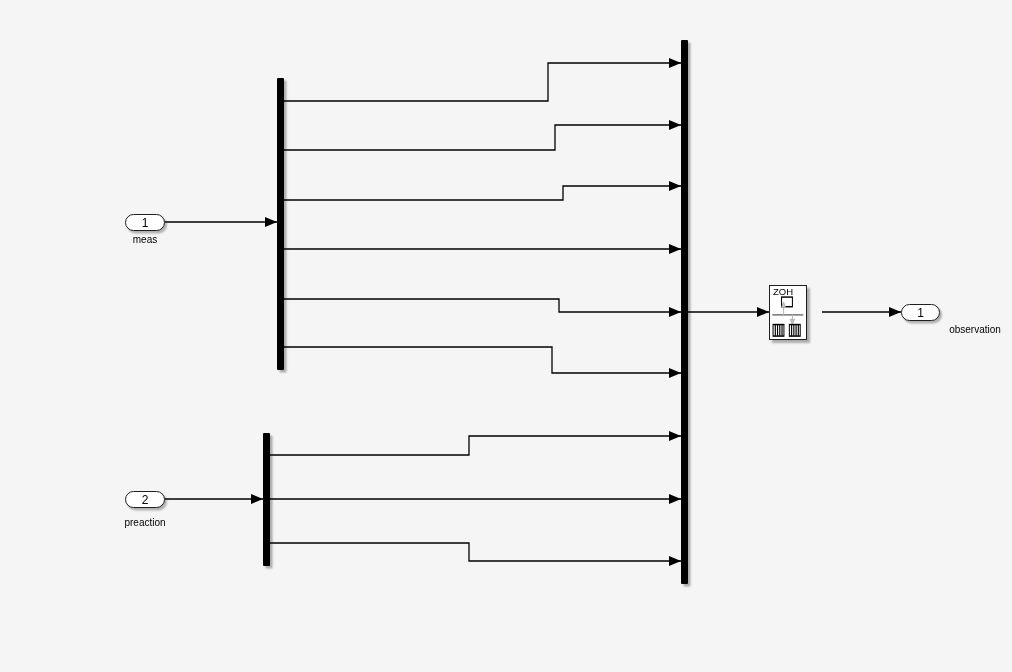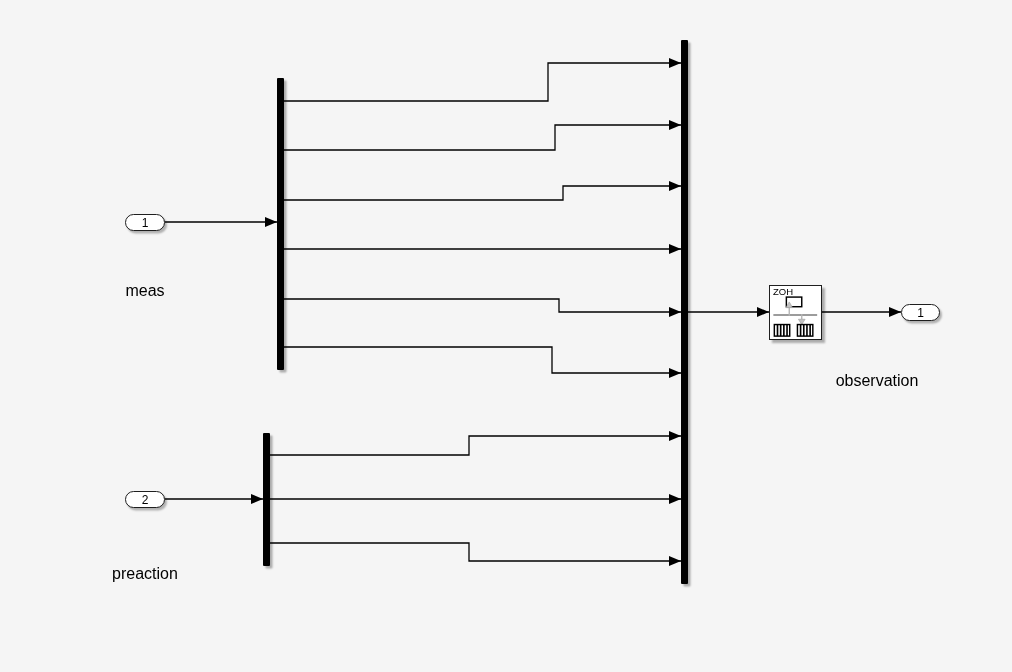--- a/index.html
+++ b/index.html
@@ -42,24 +42,23 @@
     align-items: center;
     justify-content: center;
     font-size: 12px;
     line-height: 1;
     color: #000000;
     box-shadow: 2px 2.5px 2px rgba(0,0,0,0.28);
   }
   .port-label {
     position: absolute;
     transform: translateX(-50%);
-    font-size: 16px;
+    font-size: 10px;
     color: #000000;
     white-space: nowrap;
-    margin-top: 48px;
   }
   #zoh {
     position: absolute;
     box-sizing: border-box;
     background: #ffffff;
     border: 1.6px solid #1f1f1f;
     box-shadow: 2.5px 2.5px 2px rgba(0,0,0,0.30);
   }
   .zoh-label {
     position: absolute;
@@ -101,21 +100,21 @@
       <polyline points="284,299 559,299 559,312 681,312" marker-end="url(#arrowhead)"></polyline>
       <polyline points="284,347 552,347 552,373 681,373" marker-end="url(#arrowhead)"></polyline>
       <polyline points="165,499 263,499" marker-end="url(#arrowhead)"></polyline>
       <polyline points="270,455 469,455 469,436 681,436" marker-end="url(#arrowhead)"></polyline>
       <polyline points="270,499 681,499" marker-end="url(#arrowhead)"></polyline>
       <polyline points="270,543 469,543 469,561 681,561" marker-end="url(#arrowhead)"></polyline>
       <polyline points="688,312 769,312" marker-end="url(#arrowhead)"></polyline>
       <polyline points="822,312 901,312" marker-end="url(#arrowhead)"></polyline>
     </svg>
 
-  <div id="zoh" style="left: 769px; top: 285px; width: 53px; height: 55px;">
+  <div id="zoh" style="left: 769px; top: 285px; width: 38px; height: 55px;">
     <span class="zoh-label">ZOH</span>
     <svg class="zoh-icon" viewBox="0 0 53 55" preserveAspectRatio="none" xmlns="http://www.w3.org/2000/svg">
       <rect class="zr" x="17" y="11.5" width="16" height="10"></rect>
       <line class="zl" x1="3.5" y1="30" x2="49" y2="30"></line>
       <g>
         <line class="ga-l" x1="20" y1="31" x2="20" y2="22.5"></line>
         <path class="ga-p" d="M16.5,22.5 L23.5,22.5 L20,16.5 Z"></path>
       </g>
       <g>
         <line class="ga-l" x1="33" y1="29" x2="33" y2="34.5"></line>
@@ -145,14 +144,14 @@
       <span>1</span>
     </div>
     <div class="port-label" style="left: 145px; top: 234px;">meas</div>
     <div class="port" style="left: 125px; top: 491px; width: 40px; height: 17px;">
       <span>2</span>
     </div>
     <div class="port-label" style="left: 145px; top: 517px;">preaction</div>
     <div class="port" style="left: 901px; top: 304px; width: 39px; height: 17px;">
       <span>1</span>
     </div>
-    <div class="port-label" style="left: 877px; top: 324px; text-align: center;">observation</div>
+    <div class="port-label" style="left: 975px; top: 324px; text-align: center;">observation</div>
   </div>
 
 </body></html>

